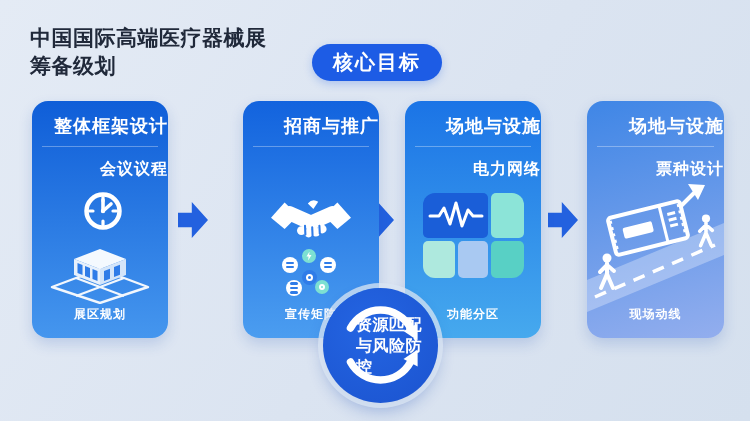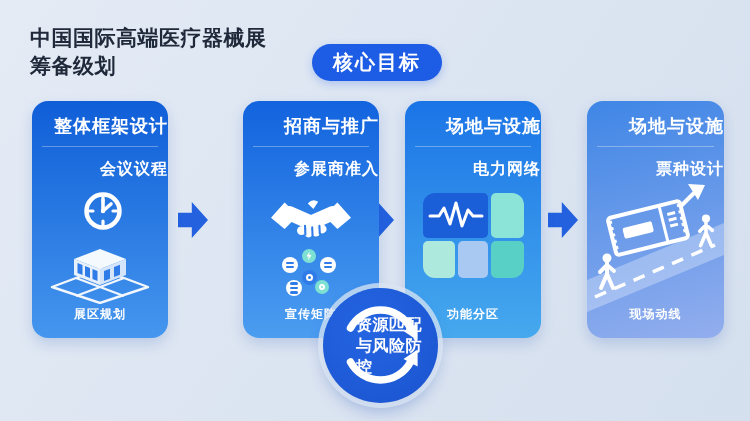--- a/index.html
+++ b/index.html
@@ -121,21 +121,20 @@
         <rect x="56" y="27" width="6" height="10" transform="skewY(-21)" transform-origin="56 27"></rect>
         <rect x="66" y="23" width="6" height="10" transform="skewY(-21)" transform-origin="66 23"></rect>
       </g>
     </svg>
     <div class="card-footer">展区规划</div>
   </div>
 
   <div class="card card2">
     <div class="card-title">招商与推广</div>
     <div class="card-divider"></div>
-    <div class="card-sub">参展商准入</div>
     <svg class="abs" style="left:28px;top:88px;" width="80" height="52" viewBox="0 0 100 65">
       <g fill="#fff">
         <polygon points="0,36 17,17 34,33 17,50"></polygon>
         <polygon points="100,36 83,17 66,33 83,50"></polygon>
         <rect x="13" y="27" width="46" height="18" rx="9" transform="rotate(24 36 36)"></rect>
         <rect x="41" y="27" width="46" height="18" rx="9" transform="rotate(-24 64 36)"></rect>
         <circle cx="38" cy="52" r="5.5"></circle>
           <circle cx="47" cy="55" r="5.5"></circle>
         <circle cx="56" cy="54" r="5.5"></circle>
           <circle cx="64" cy="50" r="5.5"></circle>

